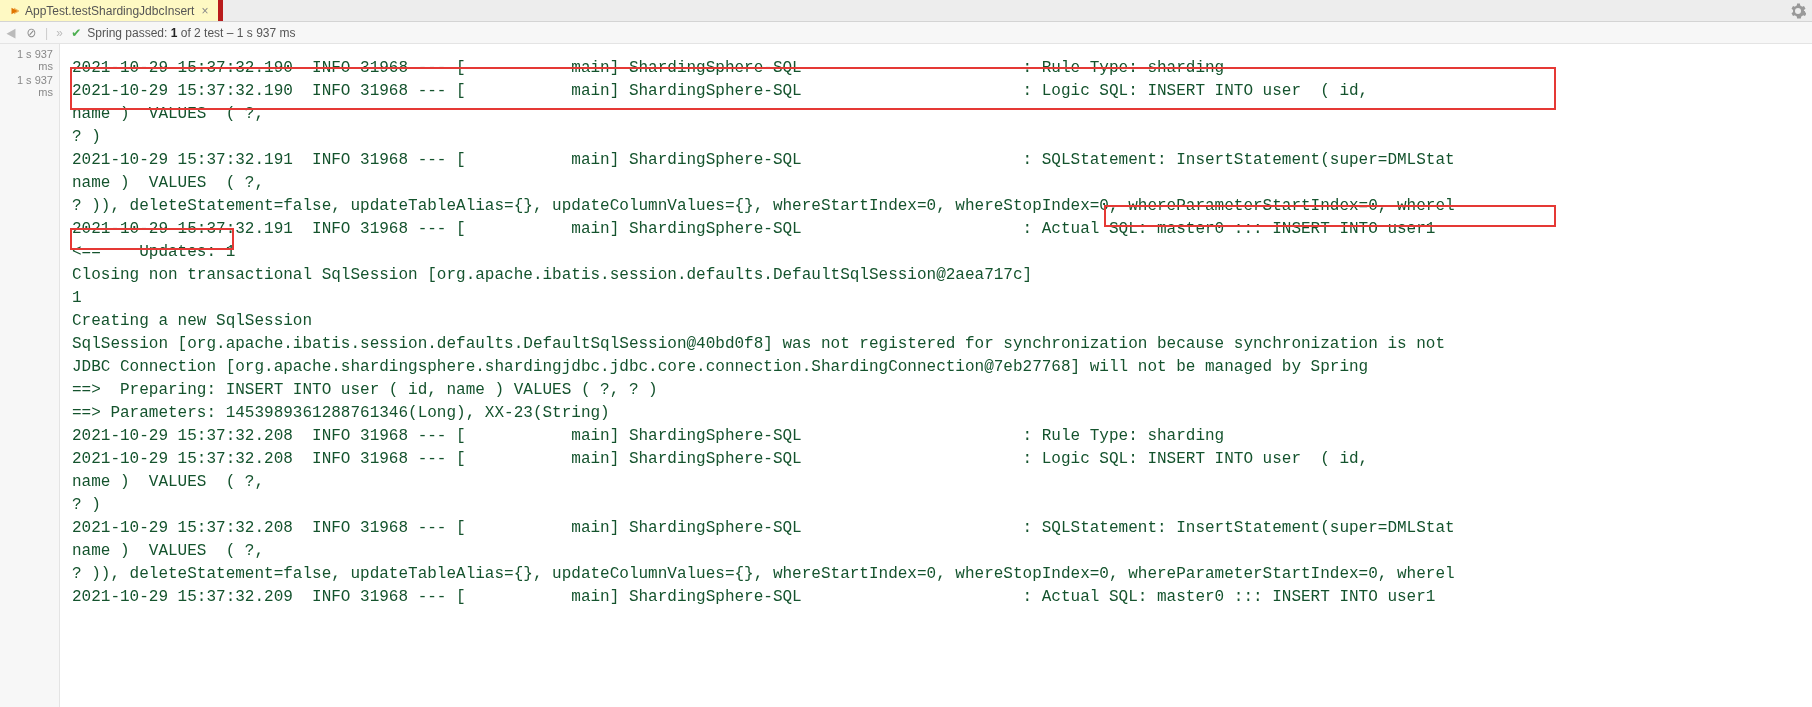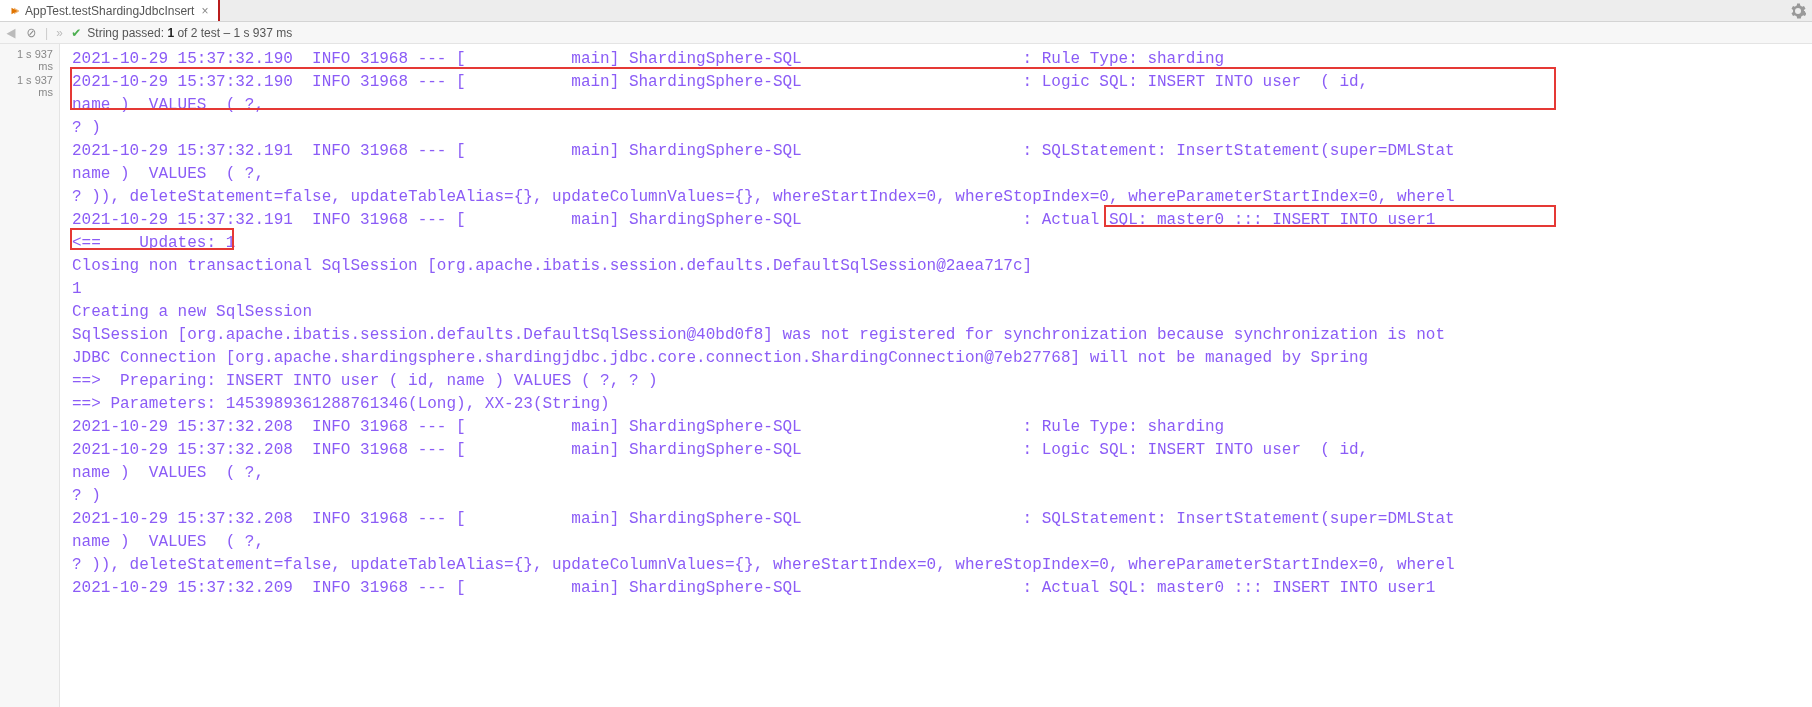--- a/index.html
+++ b/index.html
@@ -16,22 +16,22 @@
       align-items: center;
       height: 22px;
       background: #ededed;
       border-bottom: 1px solid #d4d4d4;
       position: relative;
     }
     .tab {
       display: flex; align-items: center;
       height: 100%;
       padding: 0 8px;
-      background: #ffffff;
-      border-right: 2px solid #b91c1c;
+      background: #fef9c3;
+      border-right: 5px solid #b91c1c;
       font-size: 12px; color: #555;
       gap: 5px;
     }
     .tab .dot { width: 12px; height: 12px; display: inline-flex; align-items: center; justify-content: center; }
     .tab .dot svg { width: 10px; height: 10px; }
     .tab .close { color: #888; font-size: 12px; padding: 0 2px; cursor: pointer; }
     .tabbar .gear {
       position: absolute; right: 6px; top: 3px;
       width: 16px; height: 16px; color: #888;
       cursor: pointer;
@@ -62,24 +62,25 @@
       text-align: right;
     }
     .sidebar div { padding: 0 6px 2px 0; }
     .console {
       flex: 1;
       padding: 4px 8px 4px 12px;
       font-family: "Consolas", "Courier New", monospace;
       font-size: 16px;
       line-height: 23px;
       white-space: pre;
-      color: #8b5cf6;
+      color: #14532d;
       overflow: hidden;
       background: #fff;
       position: relative;
+      margin-top: 9px;
     }
     .hl {
       position: absolute;
       border: 2px solid #e53935;
       background: transparent;
       pointer-events: none;
       z-index: 5;
     }
   </style>
 </head>
@@ -104,21 +105,21 @@
     </span>
   </div>
 
   <div class="toolbar">
     <span class="arrow-btn">◀</span>
     <span class="arrow-btn" style="color:#888;">⊘</span>
     <span class="sep">|</span>
     <span class="arrow-btn" style="color:#bbb;">»</span>
     <span class="check">✔</span>
     <span class="status">
-      <span>String passed:</span>
+      <span>Spring passed:</span>
       <strong>1</strong><span> of 2 test – </span><span>1 s 937 ms</span>
     </span>
   </div>
 
   <div class="main">
     <div class="sidebar">
       <div>1 s 937 ms</div>
       <div>1 s 937 ms</div>
     </div>
     <div class="console" id="console"><div>2021-10-29 15:37:32.190  INFO 31968 --- [           main] ShardingSphere-SQL                       : Rule Type: sharding</div><div>2021-10-29 15:37:32.190  INFO 31968 --- [           main] ShardingSphere-SQL                       : Logic SQL: INSERT INTO user  ( id,</div><div>name )  VALUES  ( ?,</div><div>? )</div><div>2021-10-29 15:37:32.191  INFO 31968 --- [           main] ShardingSphere-SQL                       : SQLStatement: InsertStatement(super=DMLStat</div><div>name )  VALUES  ( ?,</div><div>? )), deleteStatement=false, updateTableAlias={}, updateColumnValues={}, whereStartIndex=0, whereStopIndex=0, whereParameterStartIndex=0, wherel</div><div>2021-10-29 15:37:32.191  INFO 31968 --- [           main] ShardingSphere-SQL                       : Actual SQL: master0 ::: INSERT INTO user1</div><div>&lt;==    Updates: 1</div><div>Closing non transactional SqlSession [org.apache.ibatis.session.defaults.DefaultSqlSession@2aea717c]</div><div>1</div><div>Creating a new SqlSession</div><div>SqlSession [org.apache.ibatis.session.defaults.DefaultSqlSession@40bd0f8] was not registered for synchronization because synchronization is not </div><div>JDBC Connection [org.apache.shardingsphere.shardingjdbc.jdbc.core.connection.ShardingConnection@7eb27768] will not be managed by Spring</div><div>==&gt;  Preparing: INSERT INTO user ( id, name ) VALUES ( ?, ? )</div><div>==&gt; Parameters: 1453989361288761346(Long), XX-23(String)</div><div>2021-10-29 15:37:32.208  INFO 31968 --- [           main] ShardingSphere-SQL                       : Rule Type: sharding</div><div>2021-10-29 15:37:32.208  INFO 31968 --- [           main] ShardingSphere-SQL                       : Logic SQL: INSERT INTO user  ( id,</div><div>name )  VALUES  ( ?,</div><div>? )</div><div>2021-10-29 15:37:32.208  INFO 31968 --- [           main] ShardingSphere-SQL                       : SQLStatement: InsertStatement(super=DMLStat</div><div>name )  VALUES  ( ?,</div><div>? )), deleteStatement=false, updateTableAlias={}, updateColumnValues={}, whereStartIndex=0, whereStopIndex=0, whereParameterStartIndex=0, wherel</div><div>2021-10-29 15:37:32.209  INFO 31968 --- [           main] ShardingSphere-SQL                       : Actual SQL: master0 ::: INSERT INTO user1</div></div>

